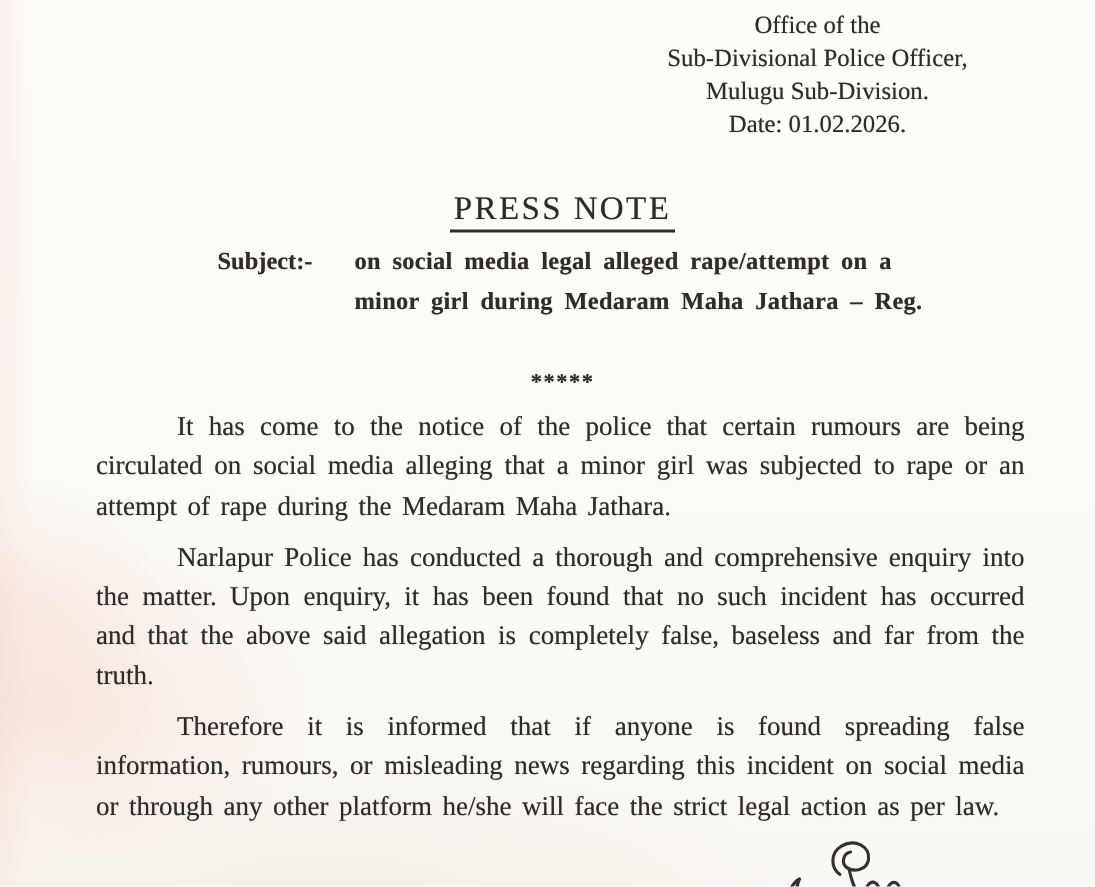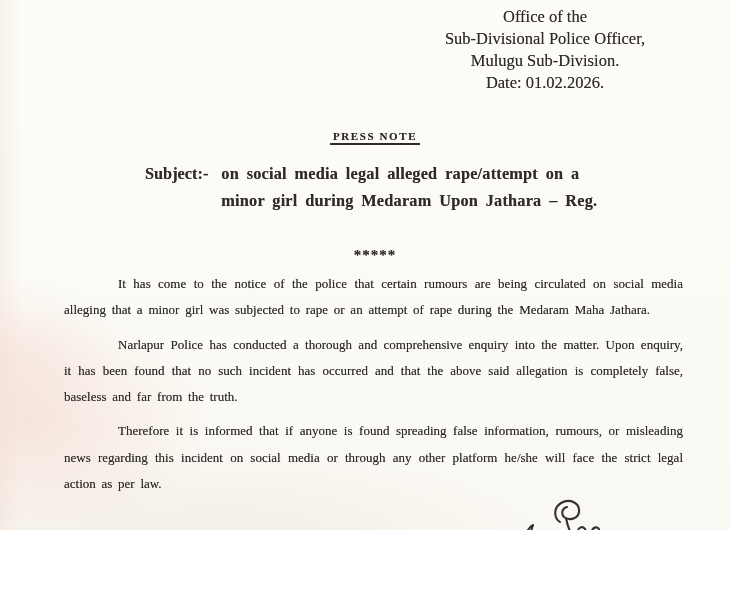--- a/index.html
+++ b/index.html
@@ -8,21 +8,21 @@
   }
   body {
     width: 730px;
     height: 591px;
     overflow: hidden;
     font-family: "Liberation Serif", "DejaVu Serif", serif;
   }
   .page {
     position: relative;
     width: 730px;
-    height: 530px;
+    height: 591px;
     overflow: hidden;
     color: #2e2b28;
     background:
       radial-gradient(ellipse 260px 170px at 4% 80%, rgba(242,213,204,0.55), rgba(242,213,204,0) 70%),
       radial-gradient(ellipse 160px 110px at 0% 67%, rgba(246,224,216,0.5), rgba(246,224,216,0) 72%),
       radial-gradient(ellipse 420px 120px at 30% 101%, rgba(228,220,210,0.35), rgba(228,220,210,0) 75%),
       linear-gradient(90deg, rgba(241,216,207,0.30), rgba(241,216,207,0) 3%),
       linear-gradient(180deg, #fdfcf8 0%, #fbfaf5 60%, #faf8f2 100%);
     text-shadow: 0 0 0.6px rgba(46,43,40,0.55);
   }
@@ -41,35 +41,35 @@
   
   .press-title-row {
     position: absolute;
     top: 126px;
     left: 10px;
     width: 730px;
     text-align: center;
   }
   .press-title-row span {
     display: inline-block;
-    font-weight: 700;
-    font-size: 11px;
+    font-weight: 400;
+    font-size: 22px;
     letter-spacing: 1.6px;
     border-bottom: 2px solid #2e2b28;
     padding: 0 3px 1px 3px;
   }
 
   
   .subject {
     position: absolute;
     top: 160px;
     left: 145px;
     display: flex;
     align-items: flex-start;
-    gap: 13px;
+    gap: 28px;
     font-weight: 700;
     font-size: 16.3px;
   }
   .subject-label {
     line-height: 27px;
     white-space: nowrap;
   }
   .subject-lines {
     line-height: 27px;
     word-spacing: 3.5px;
@@ -87,21 +87,21 @@
     font-size: 15px;
     letter-spacing: 1px;
   }
 
   
   .body-text {
     position: absolute;
     top: 271px;
     left: 64px;
     width: 619px;
-    font-size: 13px;
+    font-size: 18px;
     line-height: 26.3px;
     text-align: justify;
     word-spacing: 2.5px;
   }
   .body-text p {
     margin: 0 0 8px 0;
     text-indent: 54px;
   }
 
   
@@ -131,21 +131,21 @@
   </div>
 
   <div class="press-title-row">
     <span>PRESS NOTE</span>
   </div>
 
   <div class="subject">
     <div class="subject-label">Subject:-</div>
     <div class="subject-lines">
       <div>on social media legal alleged rape/attempt on a</div>
-      <div>minor girl during Medaram Upon Jathara – Reg.</div>
+      <div>minor girl during Medaram Maha Jathara – Reg.</div>
     </div>
   </div>
 
   <div class="separator">*****</div>
 
   <div class="body-text">
     <p>It has come to the notice of the police that certain rumours are being circulated on social media alleging that a minor girl was subjected to rape or an attempt of rape during the Medaram Maha Jathara.</p>
     <p>Narlapur Police has conducted a thorough and comprehensive enquiry into the matter. Upon enquiry, it has been found that no such incident has occurred and that the above said allegation is completely false, baseless and far from the truth.</p>
     <p>Therefore it is informed that if anyone is found spreading false information, rumours, or misleading news regarding this incident on social media or through any other platform he/she will face the strict legal action as per law.</p>
   </div>

